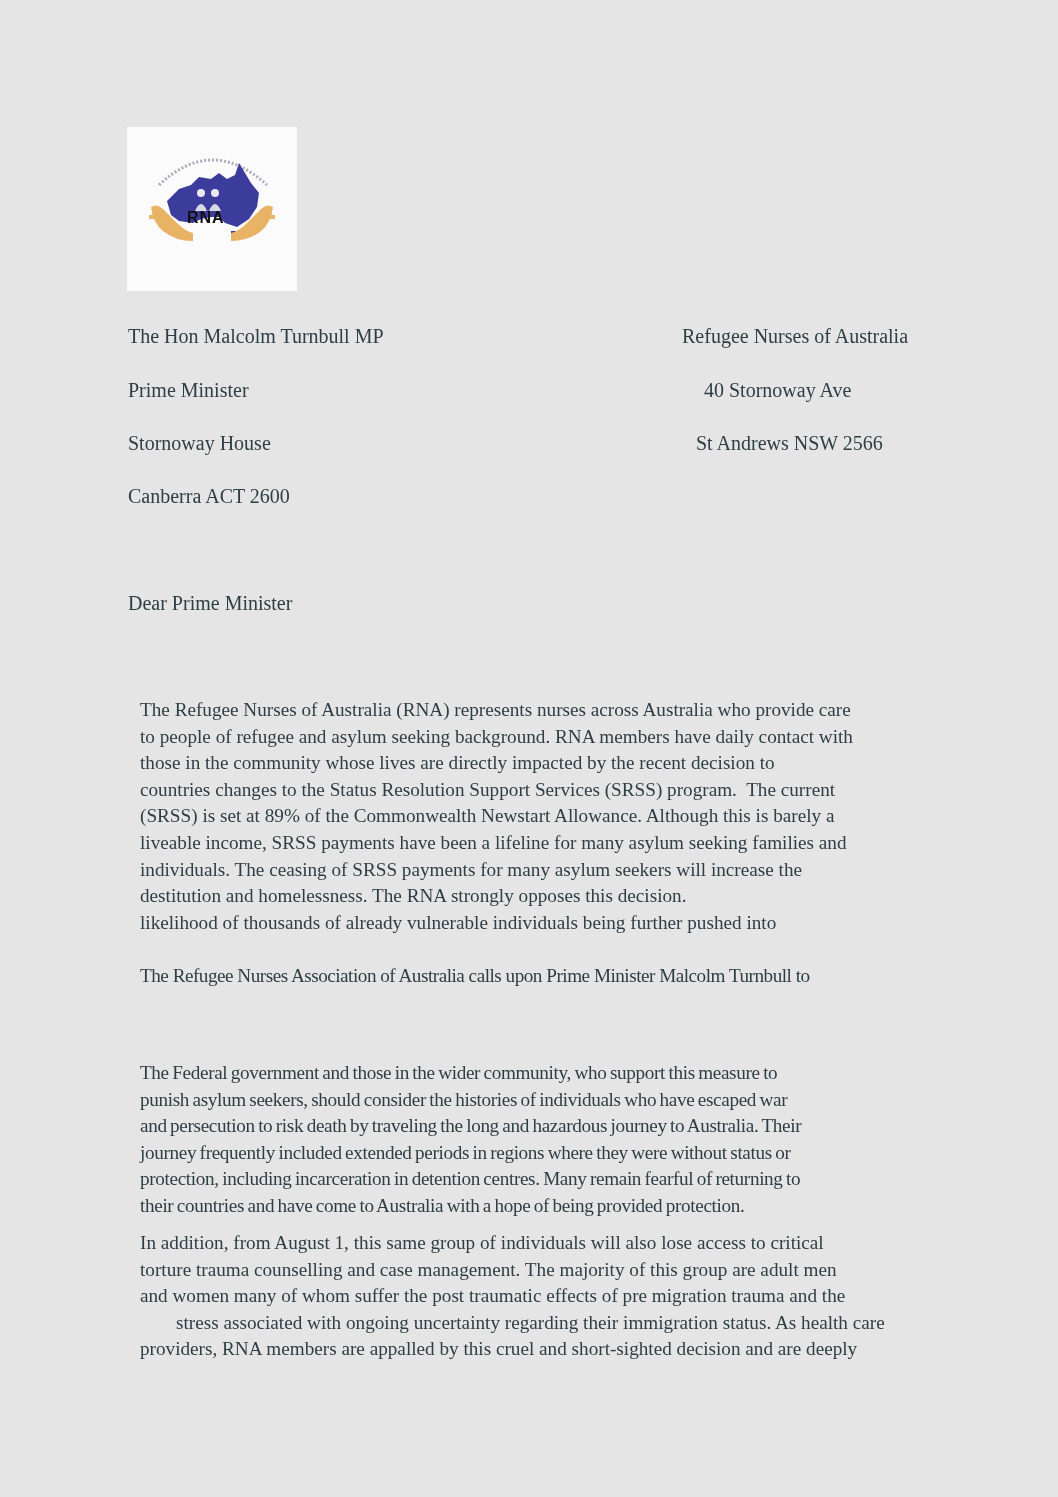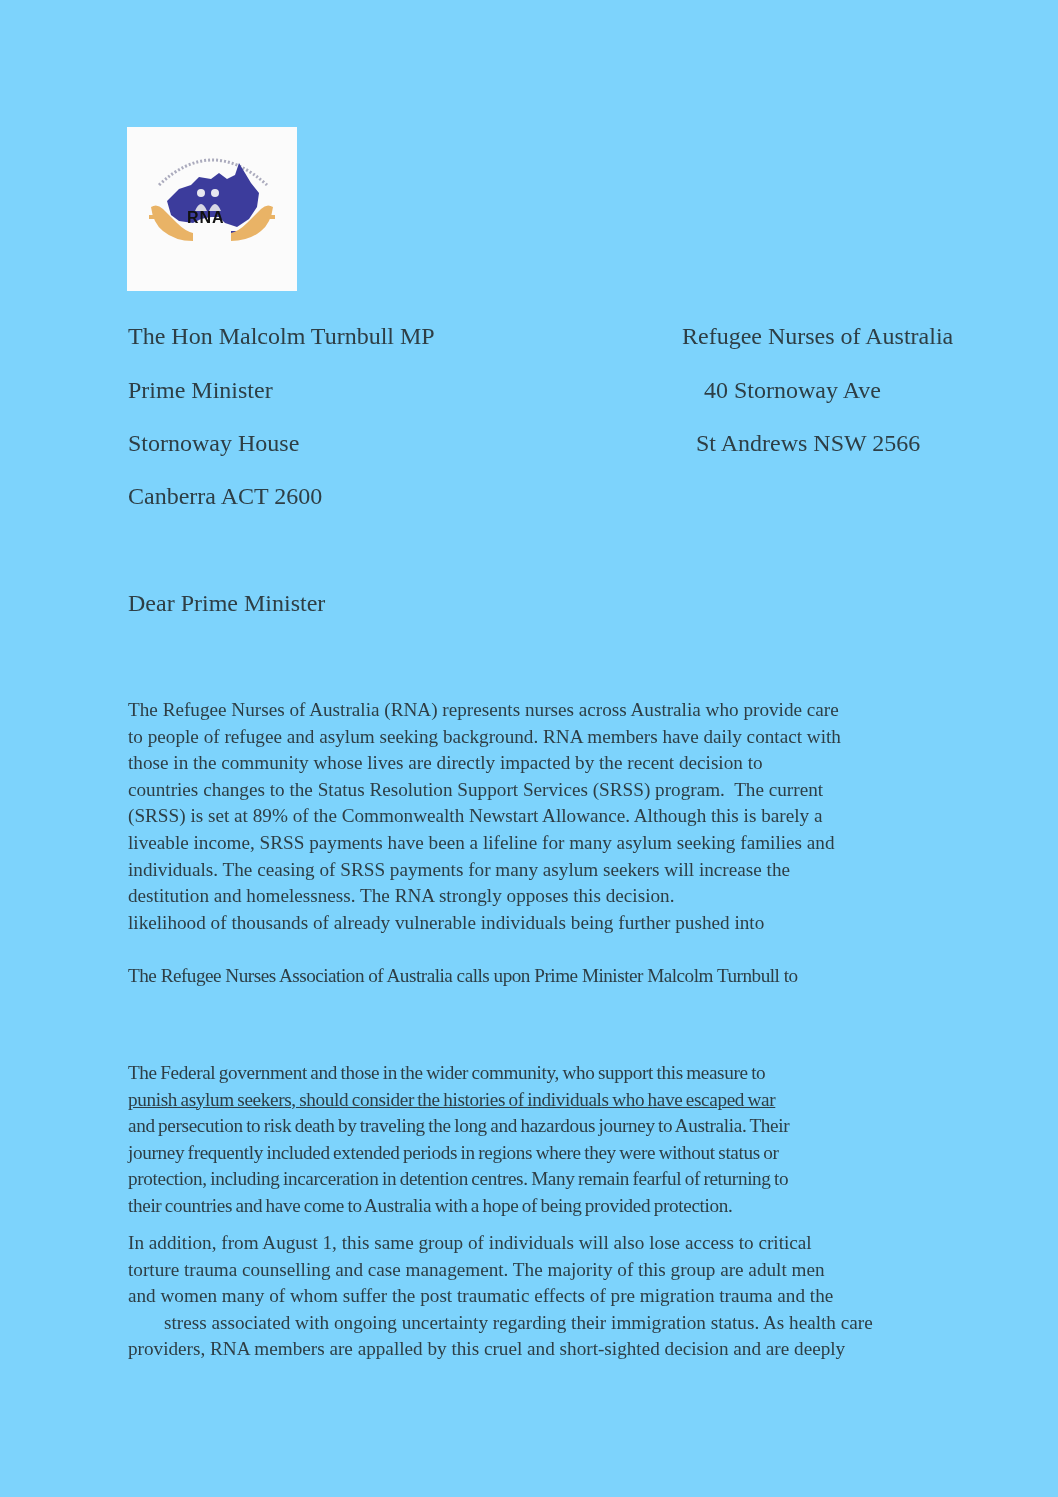--- a/index.html
+++ b/index.html
@@ -1,23 +1,23 @@
 <!DOCTYPE html>
 <html><head>
 <meta charset="utf-8">
 <style>
   html, body { margin: 0; padding: 0; background: #ffffff; }
   body { width: 1058px; height: 1497px; position: relative; overflow: hidden;
          font-family: "Liberation Serif", "DejaVu Serif", serif; color: #2e3e45; }
-  .page { position: absolute; left: 0; top: 0; width: 1058px; height: 1497px; background: #7dd3fc; }
+  .page { position: absolute; left: 0; top: 0; width: 1058px; height: 1497px; background: #e5e5e5; }
   .logo-box { position: absolute; left: 127px; top: 127px; width: 170px; height: 164px;
               background: #fbfbfb; }
   .logo-svg { position: absolute; left: 0; top: 0; }
-  .line { position: absolute; white-space: pre; font-size: 24px; line-height: 22px; }
-  .para { position: absolute; left: 128px; }
+  .line { position: absolute; white-space: pre; font-size: 20px; line-height: 22px; }
+  .para { position: absolute; left: 140px; }
   .para .pl { display: block; white-space: pre; font-size: 19.2px; line-height: 26.6px; height: 26.6px; }
   .p3 .pl { letter-spacing: -0.35px; word-spacing: -1px; }
   .p2 .pl { letter-spacing: -0.5px; }
 </style>
 </head>
 <body>
 
 <div class="page">
 
   <div class="logo-box">
@@ -63,21 +63,21 @@
     <span class="pl" style="display: block;">destitution and homelessness. The RNA strongly opposes this decision.</span>
     <span class="pl" style="display: block;">likelihood of thousands of already vulnerable individuals being further pushed into</span>
   </div>
 
   <div class="para p2" style="top:963px;">
     <span class="pl" style="display: block;">The Refugee Nurses Association of Australia calls upon Prime Minister Malcolm Turnbull to</span>
   </div>
 
   <div class="para p3" style="top:1043px;margin-top:17px;">
     <span class="pl" style="display: block;">The Federal government and those in the wider community, who support this measure to</span>
-    <span class="pl" style="display: block; text-decoration: underline;">punish asylum seekers, should consider the histories of individuals who have escaped war</span>
+    <span class="pl" style="display: block;">punish asylum seekers, should consider the histories of individuals who have escaped war</span>
     <span class="pl" style="display: block;">and persecution to risk death by traveling the long and hazardous journey to Australia. Their</span>
     <span class="pl" style="display: block;">journey frequently included extended periods in regions where they were without status or</span>
     <span class="pl" style="display: block;">protection, including incarceration in detention centres. Many remain fearful of returning to</span>
     <span class="pl" style="display: block;">their countries and have come to Australia with a hope of being provided protection.</span>
   </div>
 
   <div class="para p4" style="top:1230px;">
     <span class="pl" style="display: block;">In addition, from August 1, this same group of individuals will also lose access to critical</span>
     <span class="pl" style="display: block;">torture trauma counselling and case management. The majority of this group are adult men</span>
     <span class="pl" style="display: block;">and women many of whom suffer the post traumatic effects of pre migration trauma and the</span>

